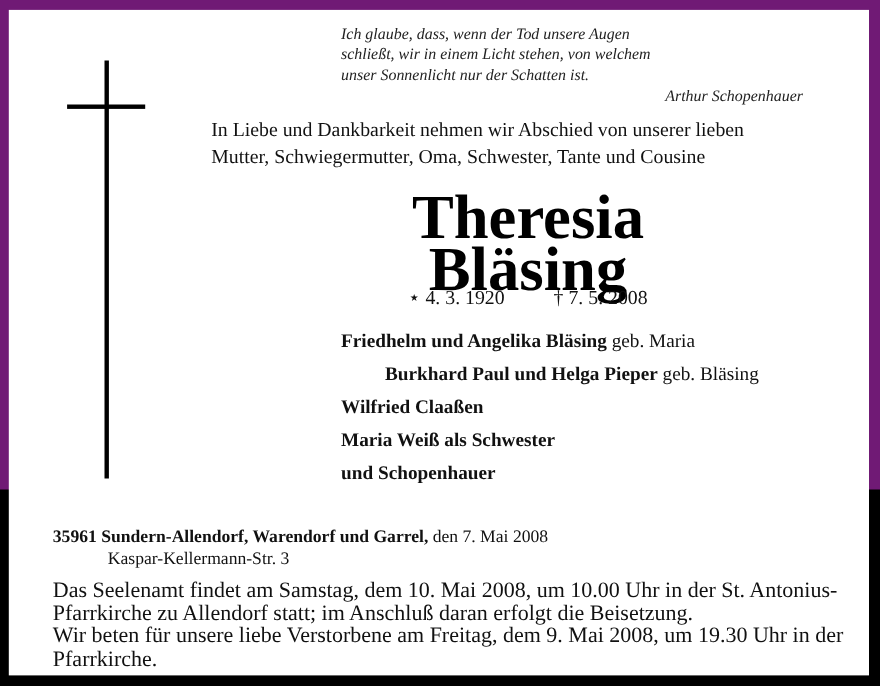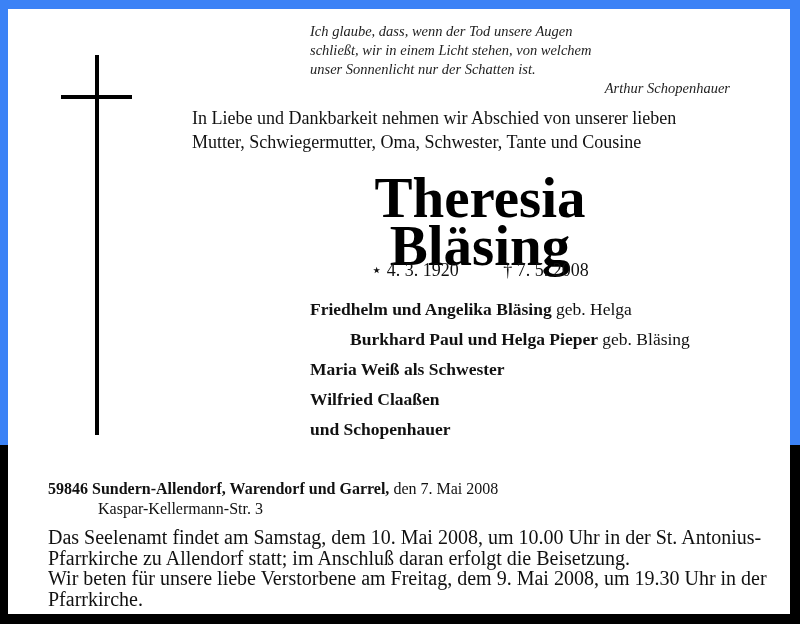--- a/index.html
+++ b/index.html
@@ -1,19 +1,19 @@
 <!DOCTYPE html>
 <html><head>
 <meta charset="utf-8">
 <style>
   html, body { margin: 0; padding: 0; background: #000; }
   body { width: 800px; height: 624px; position: relative; overflow: hidden; }
   .frame {
     position: absolute; left: 0; top: 0; width: 800px; height: 445px;
-    background: #3b82f6;
+    background: #701a75;
   }
   .paper {
     position: absolute; left: 8px; top: 9px; width: 782px; height: 605px;
     background: #fff; color: #111;
     font-family: "Liberation Serif", "DejaVu Serif", serif;
   }
   .cross-v { position: absolute; left: 87px; top: 46px; width: 4px; height: 380px; background: #000; }
   .cross-h { position: absolute; left: 53px; top: 86px; width: 71px; height: 4px; background: #000; }
 
   .quote {
@@ -86,29 +86,29 @@
     </div>
 
     <div class="name">Theresia Bläsing</div>
 
     <div class="dates">
       <span class="born">⋆ 4. 3. 1920</span>
       <span class="death">† 7. 5. 2008</span>
     </div>
 
     <div class="mourners">
-      <div class="row"><span>Friedhelm und Angelika Bläsing</span><span class="extra"> geb. Helga</span></div>
+      <div class="row"><span>Friedhelm und Angelika Bläsing</span><span class="extra"> geb. Maria</span></div>
       <div class="row gap"><span>Burkhard Paul und Helga Pieper</span><span class="extra"> geb. Bläsing</span></div>
+      <div class="row gap2"><span>Wilfried Claaßen</span></div>
       <div class="row gap2"><span>Maria Weiß als Schwester</span></div>
-      <div class="row gap2"><span>Wilfried Claaßen</span></div>
       <div class="row gap2"><span>und Schopenhauer</span></div>
     </div>
 
     <div class="place">
-      <div><span class="bold">59846 Sundern-Allendorf, Warendorf und Garrel,</span><span> den 7. Mai 2008</span></div>
+      <div><span class="bold">35961 Sundern-Allendorf, Warendorf und Garrel,</span><span> den 7. Mai 2008</span></div>
       <div class="street">Kaspar-Kellermann-Str. 3</div>
     </div>
 
     <div class="service">
       <div>Das Seelenamt findet am Samstag, dem 10. Mai 2008, um 10.00 Uhr in der St. Antonius-</div>
       <div>Pfarrkirche zu Allendorf statt; im Anschluß daran erfolgt die Beisetzung.</div>
       <div>Wir beten für unsere liebe Verstorbene am Freitag, dem 9. Mai 2008, um 19.30 Uhr in der</div>
       <div>Pfarrkirche.</div>
     </div>
 

